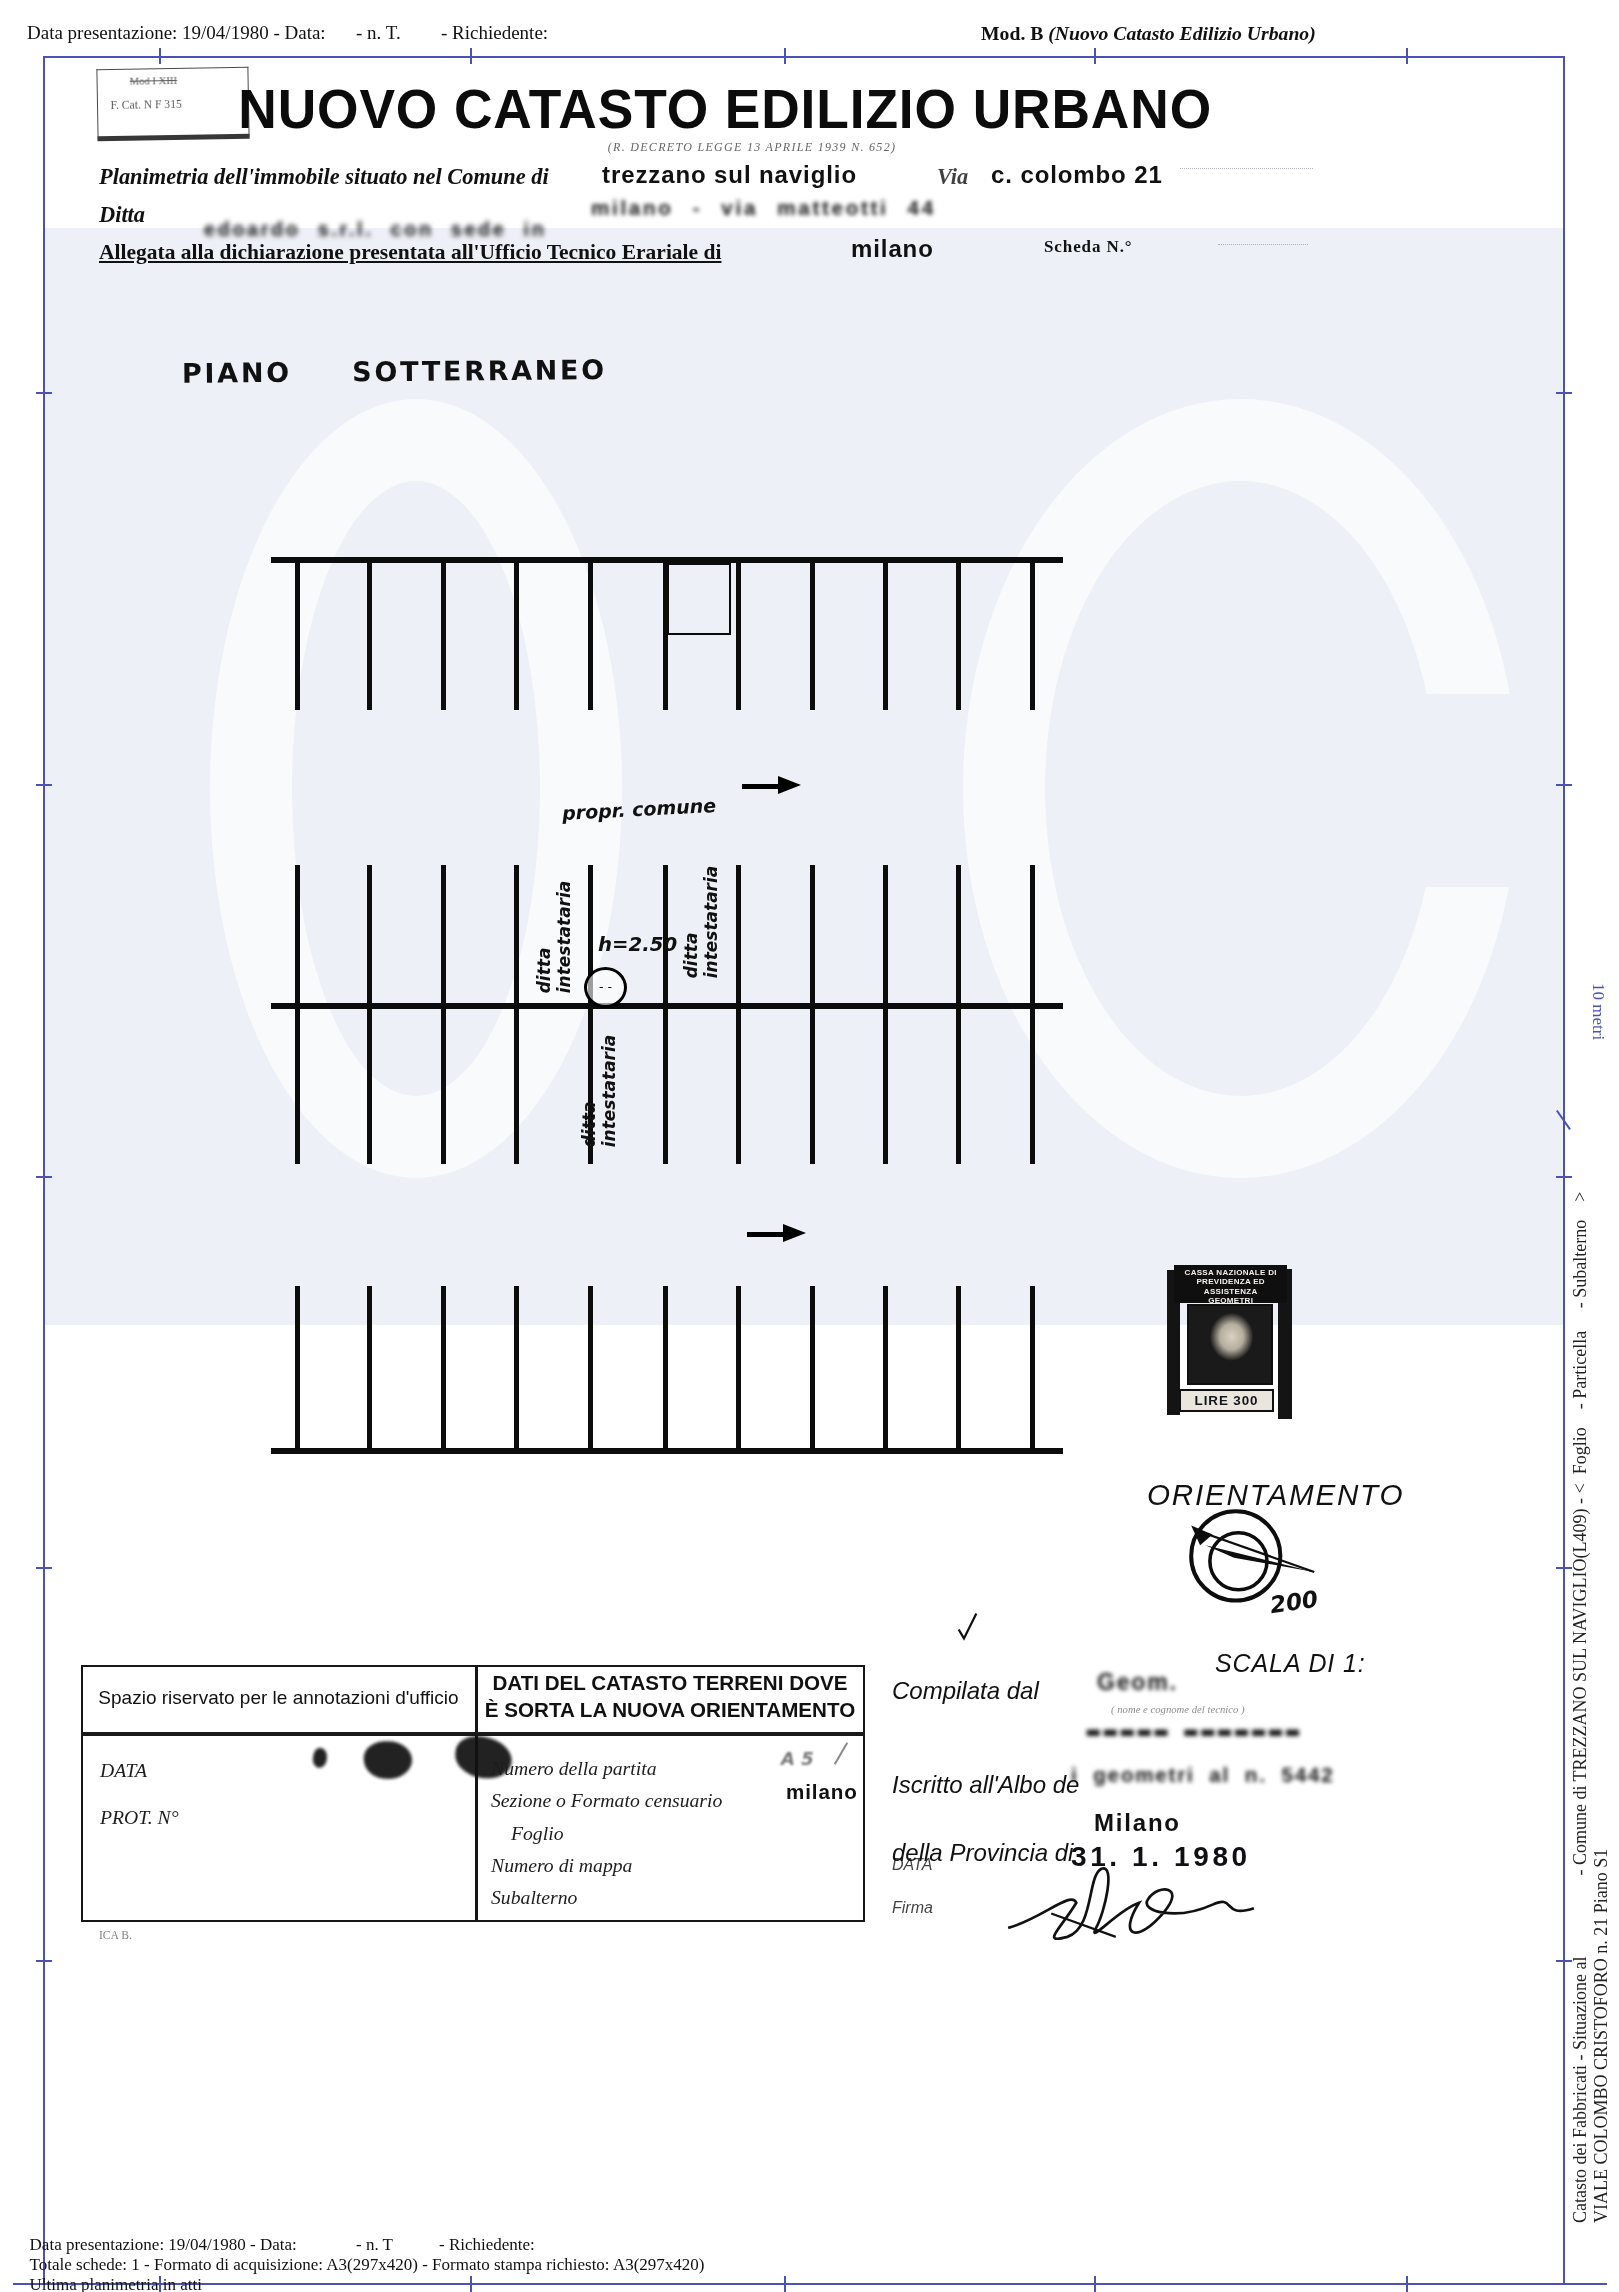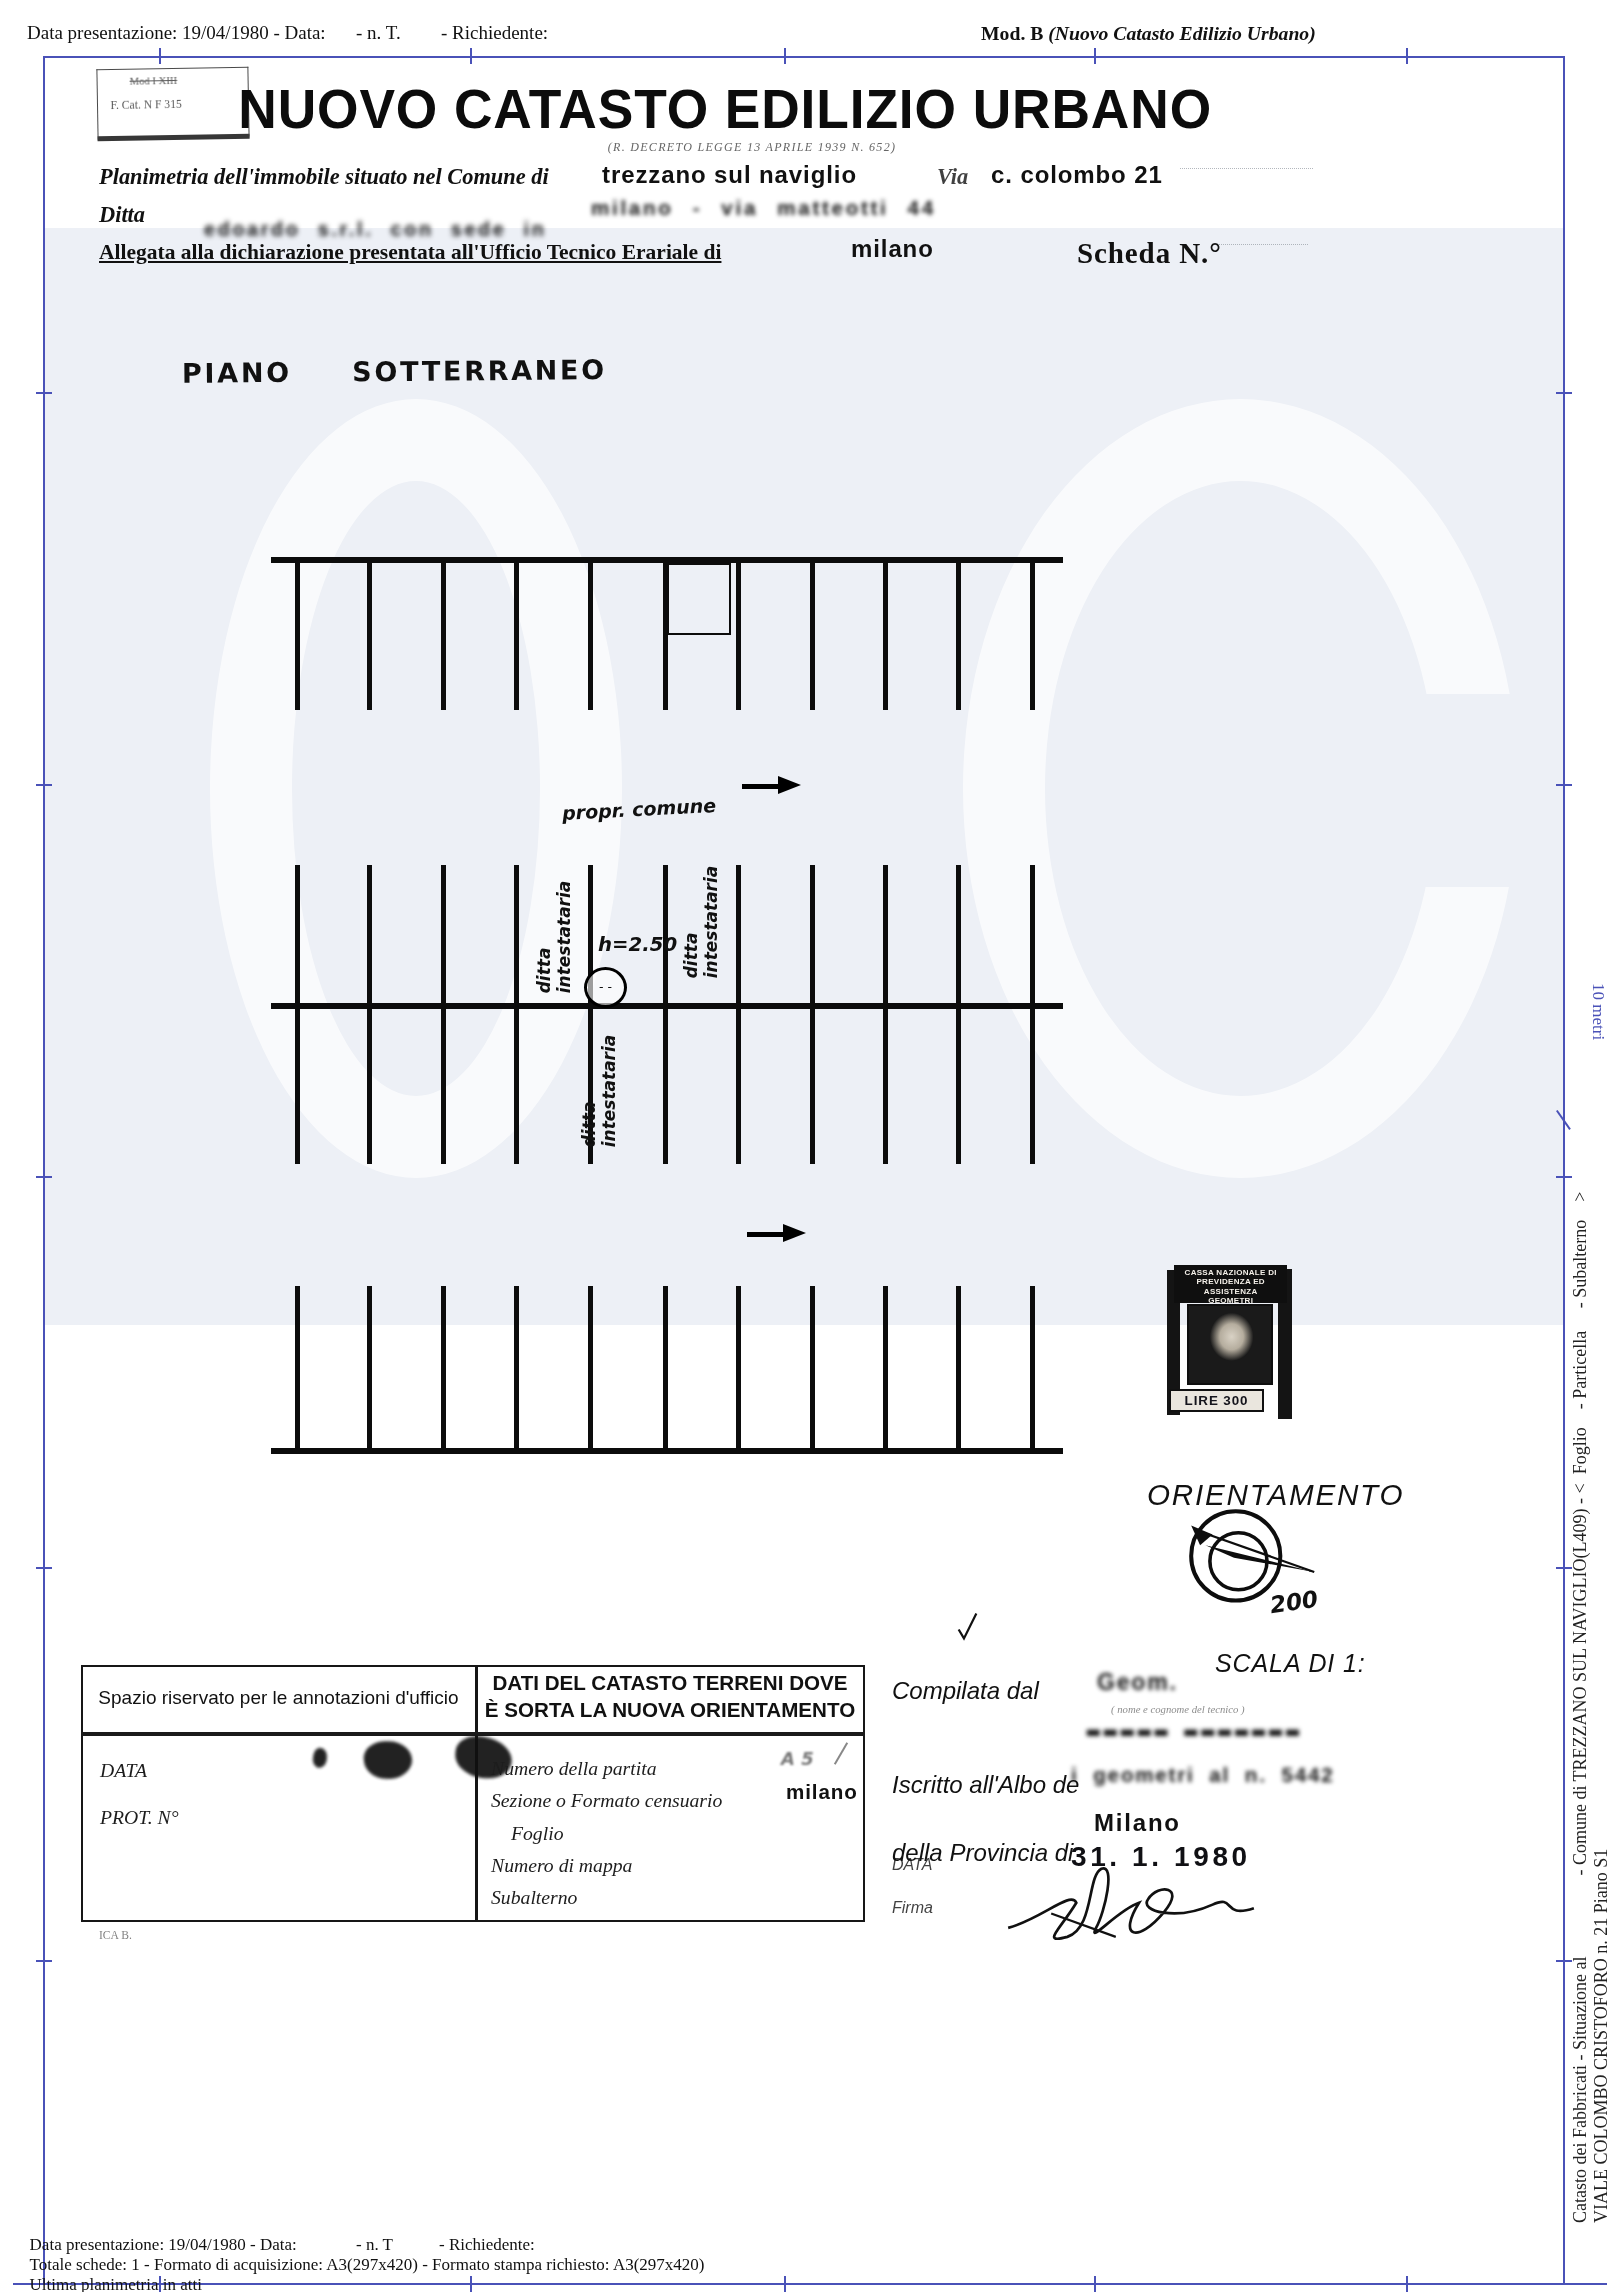--- a/index.html
+++ b/index.html
@@ -86,21 +86,21 @@
   <div class="abs serif b i nowrap" style="left:937px;top:164px;font-size:22.4px;opacity:.8;">Via</div>
   <div class="abs sans b nowrap blur04" style="left:991px;top:161px;font-size:24px;letter-spacing:0.9px;">c. colombo   21</div>
   <div class="dotted" style="left:1180px;top:168px;width:133px;"></div>
 
   <div class="abs serif b i nowrap" style="left:99px;top:202px;font-size:22.4px;">Ditta</div>
   <div class="abs sans b nowrap blur2" style="left:591px;top:196px;font-size:20.6px;letter-spacing:2.7px;word-spacing:10.7px;">milano  -  via  matteotti  44</div>
   <div class="abs sans b nowrap blur3" style="left:204px;top:218px;font-size:19.7px;letter-spacing:2.7px;word-spacing:9px;">edoardo  s.r.l.  con  sede  in</div>
 
   <div class="abs serif b nowrap" style="left:99px;top:240px;font-size:21.5px;text-decoration:underline;">Allegata  alla  dichiarazione  presentata  all'Ufficio  Tecnico  Erariale  di</div>
   <div class="abs sans b nowrap blur04" style="left:851px;top:235px;font-size:24px;letter-spacing:0.9px;">milano</div>
-  <div class="abs serif b nowrap" style="left:1077px;top:237px;font-size:29px;letter-spacing:0.9px;">Scheda N.°</div>
+  <div class="abs serif b nowrap" style="left:1044px;top:237px;font-size:17px;letter-spacing:0.9px;">Scheda N.°</div>
   <div class="dotted" style="left:1218px;top:244px;width:90px;"></div>
 
   <div class="abs nowrap" style="left:182px;top:356px;font-family:'DejaVu Sans',sans-serif;font-weight:700;font-size:27px;letter-spacing:2.7px;transform:rotate(-.5deg);">PIANO&nbsp;&nbsp;&nbsp;&nbsp;&nbsp;SOTTERRANEO</div>
 
   <div id="plan" class="abs" style="left:0;top:0;width:1619px;height:2293px;">
       <div class="hline" style="left: 271px; top: 557px; width: 792px;"></div>
       <div class="vline" style="left: 295px; top: 560px; height: 150px;"></div>
       <div class="vline" style="left: 367px; top: 560px; height: 150px;"></div>
       <div class="vline" style="left: 441px; top: 560px; height: 150px;"></div>
       <div class="vline" style="left: 514px; top: 560px; height: 150px;"></div>
@@ -177,21 +177,21 @@
 
   <div class="abs" style="left:1167px;top:1265px;width:127px;height:159px;">
     <div class="abs" style="left:0;top:5.4px;width:12.5px;height:145px;background:#141414;filter:blur(0.4px);"></div>
     <div class="abs" style="left:111px;top:3.6px;width:14.3px;height:150px;background:#141414;filter:blur(0.4px);"></div>
     <div class="abs stampband" style="left:7.2px;top:0;width:113px;height:38px;padding-top:2.7px;box-sizing:border-box;">
       <div>CASSA NAZIONALE DI</div>
       <div>PREVIDENZA ED ASSISTENZA</div>
       <div>GEOMETRI</div>
     </div>
     <div class="abs" style="left:19.7px;top:39px;width:86px;height:81px;background:radial-gradient(ellipse 34% 40% at 52% 40%, #d9d2c5 0%, #b5ad9e 42%, #1a1a1a 78%);border:2.7px solid #0f0f0f;box-sizing:border-box;filter:blur(0.3px);"></div>
-    <div class="abs sans nowrap" style="left:2px;top:124px;width:95px;height:23px;background:#eae6de;border:2.2px solid #111;box-sizing:border-box;text-align:center;font-size:13.4px;font-weight:700;letter-spacing:0.9px;color:#14141c;line-height:19px;filter:blur(0.4px);">LIRE 300</div>
+    <div class="abs sans nowrap" style="left:12px;top:124px;width:95px;height:23px;background:#eae6de;border:2.2px solid #111;box-sizing:border-box;text-align:center;font-size:13.4px;font-weight:700;letter-spacing:0.9px;color:#14141c;line-height:19px;filter:blur(0.4px);">LIRE 300</div>
   </div>
 
   <div class="abs sans i nowrap" style="left:1147px;top:1478px;font-size:29.6px;letter-spacing:1.8px;filter:blur(0.3px);">ORIENTAMENTO</div>
   <svg class="abs" style="left:1180px;top:1506px;" width="157" height="107" viewBox="0 0 175 120">
     <circle cx="62" cy="56" r="50" fill="none" stroke="#0d0d0d" stroke-width="4.5"></circle>
     <circle cx="65" cy="62" r="32" fill="none" stroke="#0d0d0d" stroke-width="4"></circle>
     <polygon points="28,44 150,74 60,58" fill="#0d0d0d"></polygon>
     <line x1="20" y1="28" x2="150" y2="74" stroke="#0d0d0d" stroke-width="2.5"></line>
     <polygon points="12,22 36,32 22,44" fill="#0d0d0d"></polygon>
   </svg>

